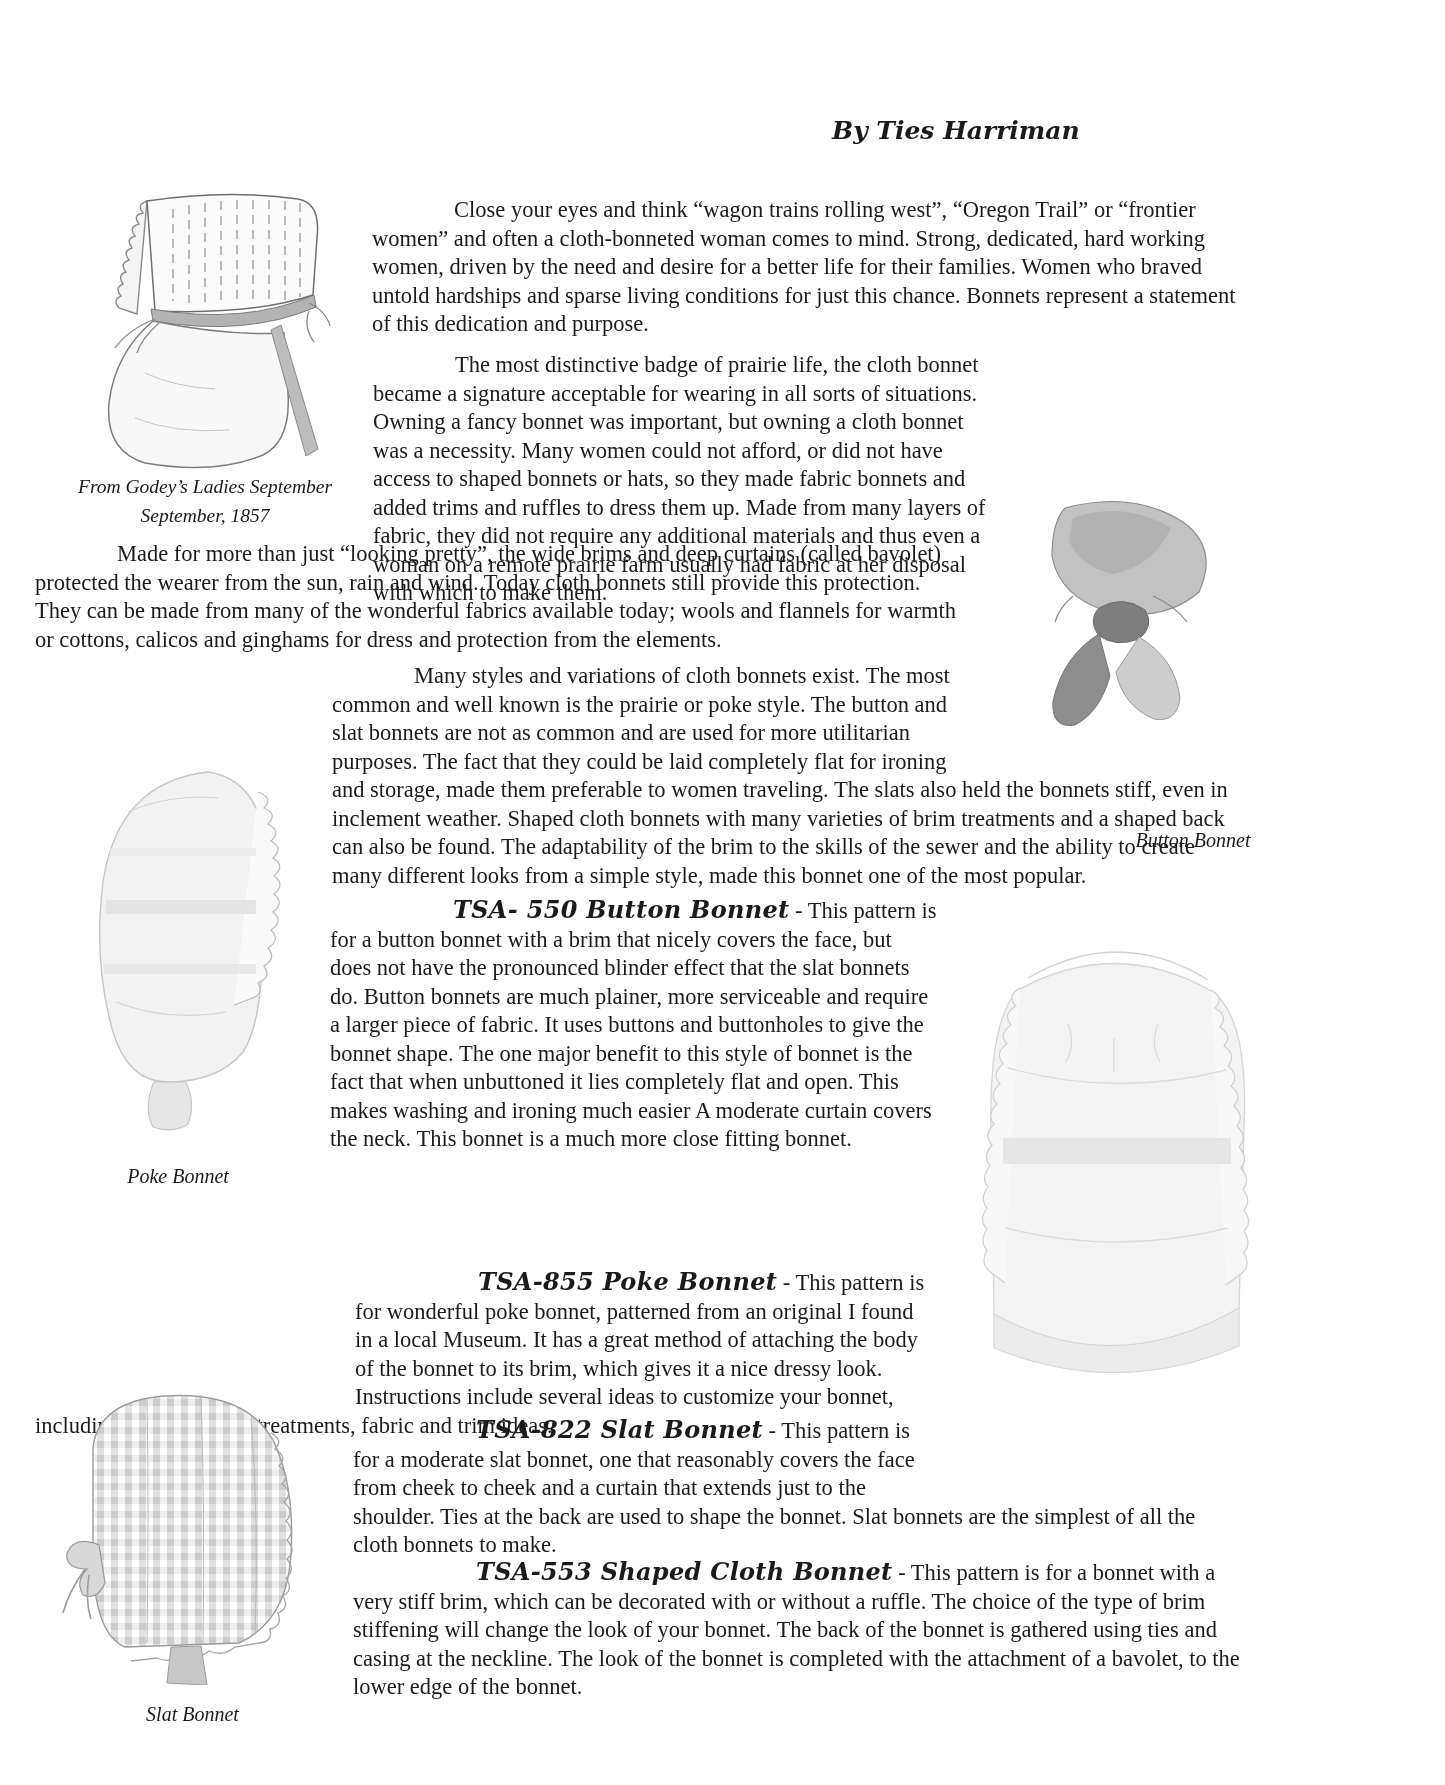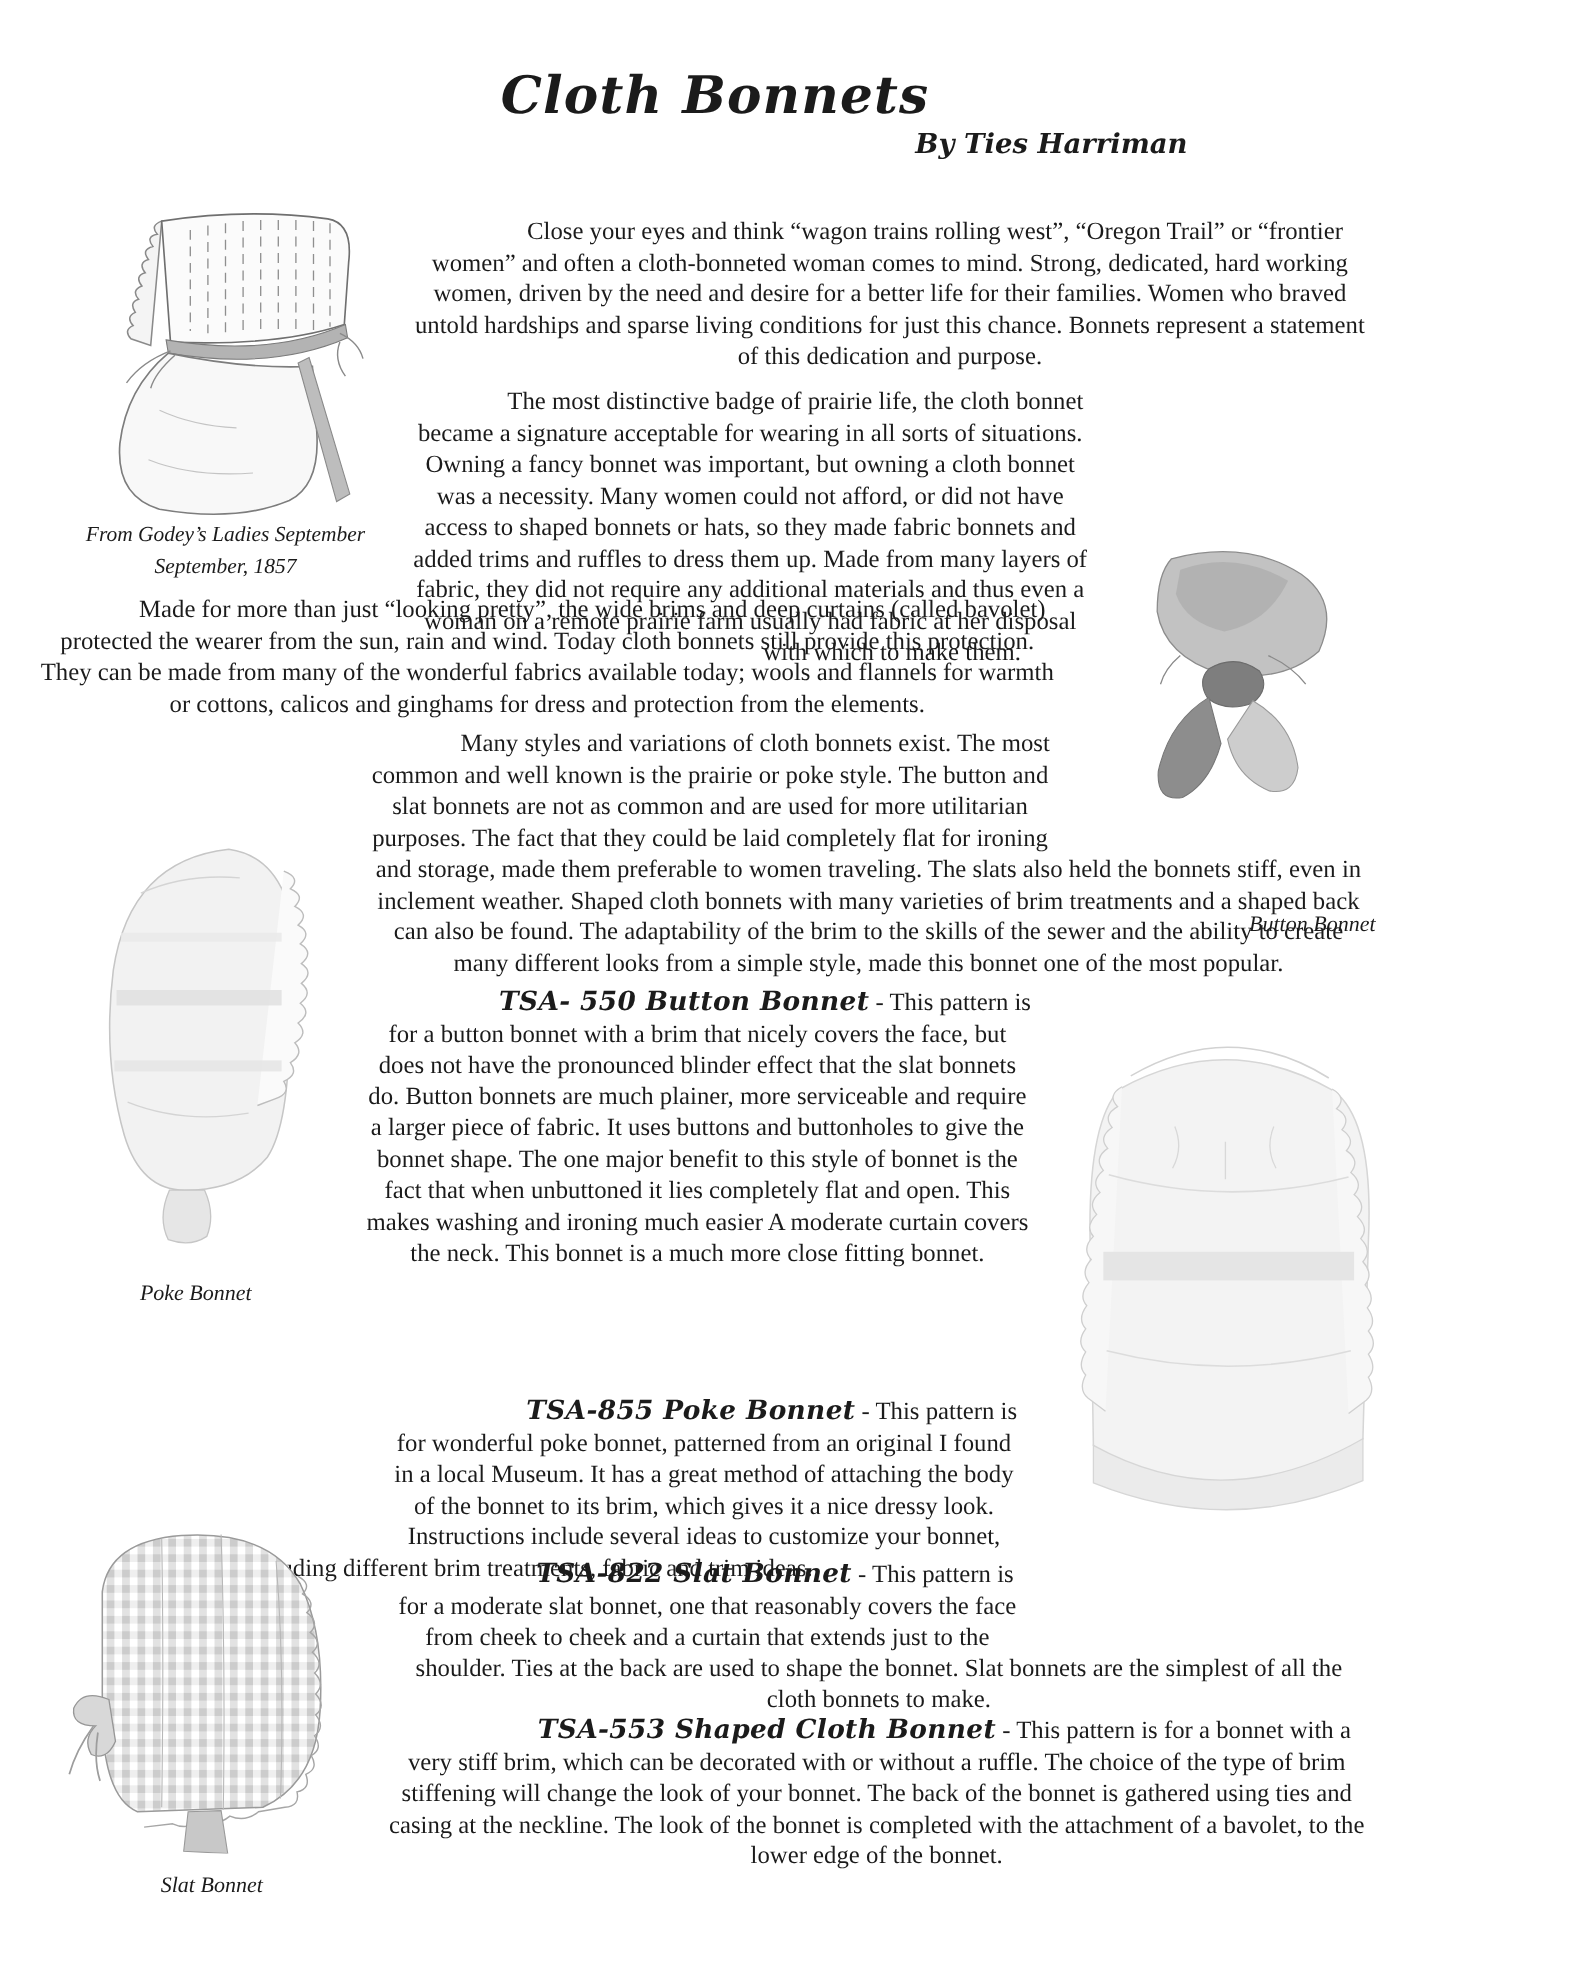--- a/index.html
+++ b/index.html
@@ -2,21 +2,21 @@
 <html><head>
 <meta charset="utf-8">
 <style>
   html,body { margin:0; padding:0; background:#ffffff; }
   .page {
     position:relative; width:1445px; height:1785px; background:#ffffff;
     font-family:"Liberation Serif", serif; color:#1b1b1b; overflow:hidden;
   }
   .abs { position:absolute; }
   .para { font-size:22.5px; line-height:28.5px; }
-  .indent { text-indent:82px;text-align:center; }
+  .indent { text-indent:82px; }
   .sp-r { float:right; width:10px; height:10px; }
   .sp-l { float:left; width:10px; height:10px; }
   .title {
     font-family:"DejaVu Serif", serif; font-style:italic; font-weight:bold;
     font-size:47px; text-align:center; letter-spacing:1px;
   }
   .byline {
     font-family:"DejaVu Serif", serif; font-style:italic; font-weight:bold;
     font-size:25px;
   }
@@ -27,21 +27,20 @@
   .caption { font-style:italic; font-size:20px; text-align:center; line-height:29px; }
   .caption.small { font-size:19.5px; }
   .caption .plain { font-style:normal; }
   svg { display:block; }
 </style>
 </head>
 <body>
 
 <div class="page">
 
-  <div class="abs title" style="left:0; top:60px; width:1300px;">Cloth Bonnets</div>
   <div class="abs byline" style="left:832px; top:116px;">By Ties Harriman</div>
 
   <div class="abs" style="left:85px; top:183px;">
     <svg width="250" height="290" viewBox="0 0 250 290">
       <path d="M62,18 q-11,4 -4,12 q-11,2 -4,11 q-11,3 -4,12 q-10,3 -3,12 q-10,3 -3,12 q-10,4 -3,12 q-9,3 -3,12 q-9,4 -2,12 q-9,4 -2,12 l18,6 Z" fill="#f4f4f4" stroke="#8a8a8a" stroke-width="1.4"></path>
       <path d="M62,18 Q140,6 213,16 Q236,20 232,55 L228,112 Q168,132 70,128 Z" fill="#fbfbfb" stroke="#6f6f6f" stroke-width="1.5"></path>
       <g stroke="#8f8f8f" stroke-width="1.2" stroke-dasharray="9 6">
         <line x1="88" y1="26" x2="88" y2="118"></line>
           <line x1="104" y1="22" x2="104" y2="120"></line>
         <line x1="120" y1="20" x2="120" y2="121"></line>

